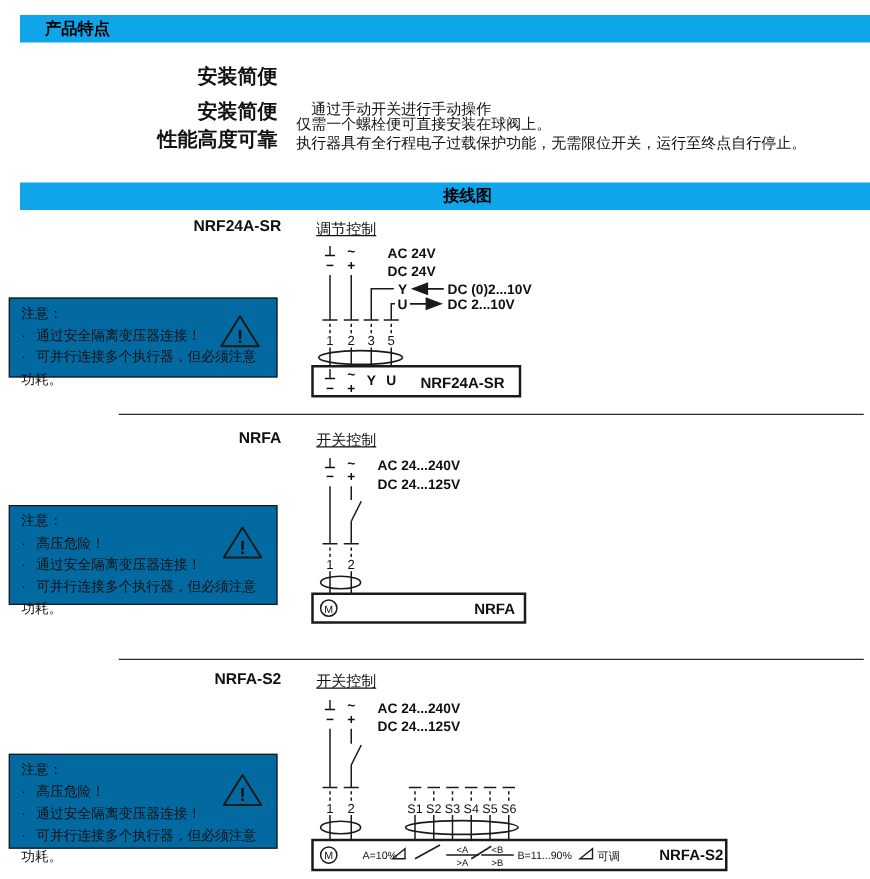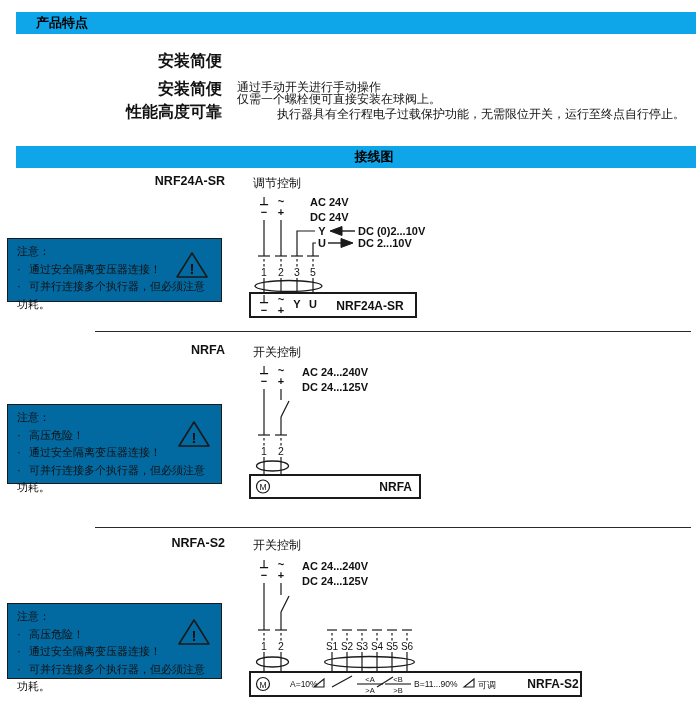--- a/index.html
+++ b/index.html
@@ -15,21 +15,21 @@
   }
   .feature-label{
     position:absolute;left:0;width:222px;text-align:right;
     font-weight:bold;font-size:16px;white-space:nowrap;
   }
   .feature-desc{position:absolute;left:237px;font-size:12px;white-space:nowrap;}
   .model-label{
     position:absolute;left:0;width:225px;text-align:right;
     font-weight:bold;font-size:12.5px;white-space:nowrap;
   }
-  .control-label{position:absolute;left:253px;font-size:12px;white-space:nowrap;}
+  .control-label{position:absolute;left:253px;font-size:12px;white-space:nowrap;text-decoration:underline;}
   .note-box{
     position:absolute;border:1.5px solid #1a1a1a;box-sizing:border-box;
     font-size:11px;line-height:17.5px;padding:4px 9px;background:#0369a1;
   }
   .note-item .b{display:inline-block;width:12px;}
   .warn{position:absolute;}
   .divider{position:absolute;left:95px;width:596px;height:1px;background:#2a2a2a;}
   svg text{font-family:"Liberation Sans",sans-serif;fill:#111;}
   svg line,svg polyline,svg ellipse,svg rect,svg circle,svg polygon{stroke:#1a1a1a;}
 </style>
@@ -38,23 +38,23 @@
 
 <div id="page">
 
   <div class="bar" style="top:12px;">
     <span>产品特点</span>
   </div>
 
   <div class="feature-label" style="top:51px;">安装简便</div>
   <div class="feature-desc" style="top:51px;margin-top:40px;">仅需一个螺栓便可直接安装在球阀上。</div>
   <div class="feature-label" style="top:79px;">安装简便</div>
-  <div class="feature-desc" style="top:79px;">通过手动开关进行手动操作</div>
+  <div class="feature-desc" style="top:79px;margin-left:12px;">通过手动开关进行手动操作</div>
   <div class="feature-label" style="top:102px;">性能高度可靠</div>
-  <div class="feature-desc" style="top:106px;margin-left:40px;">执行器具有全行程电子过载保护功能，无需限位开关，运行至终点自行停止。</div>
+  <div class="feature-desc" style="top:106px;">执行器具有全行程电子过载保护功能，无需限位开关，运行至终点自行停止。</div>
 
   <div class="bar" style="top:146px;text-align:center;">
     <span>接线图</span>
   </div>
 
   <div class="model-label" style="top:174px;">NRF24A-SR</div>
   <div class="control-label" style="top:175px;">调节控制</div>
 
   <div class="note-box" style="left:7px;top:238px;width:215px;height:64px;">
     <div class="note-title">注意：</div>

